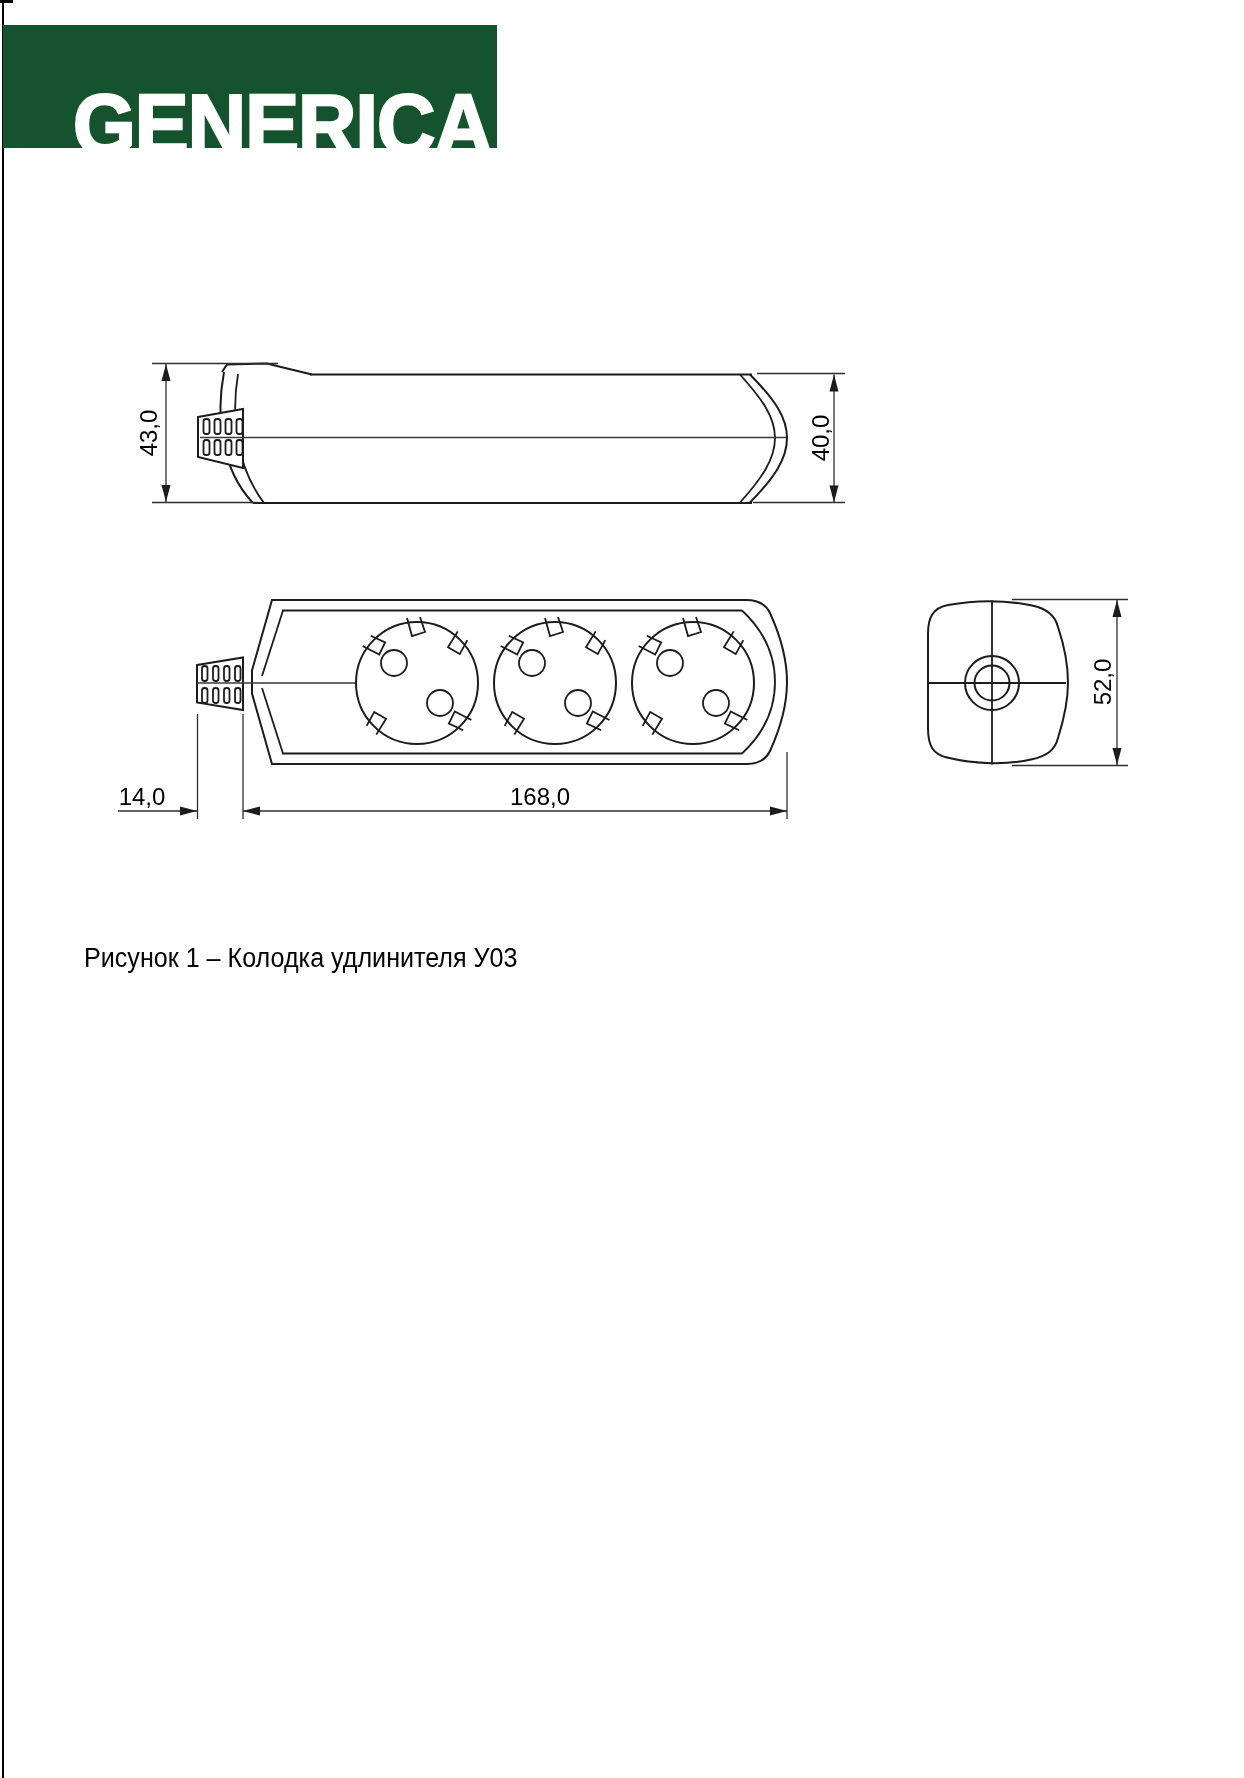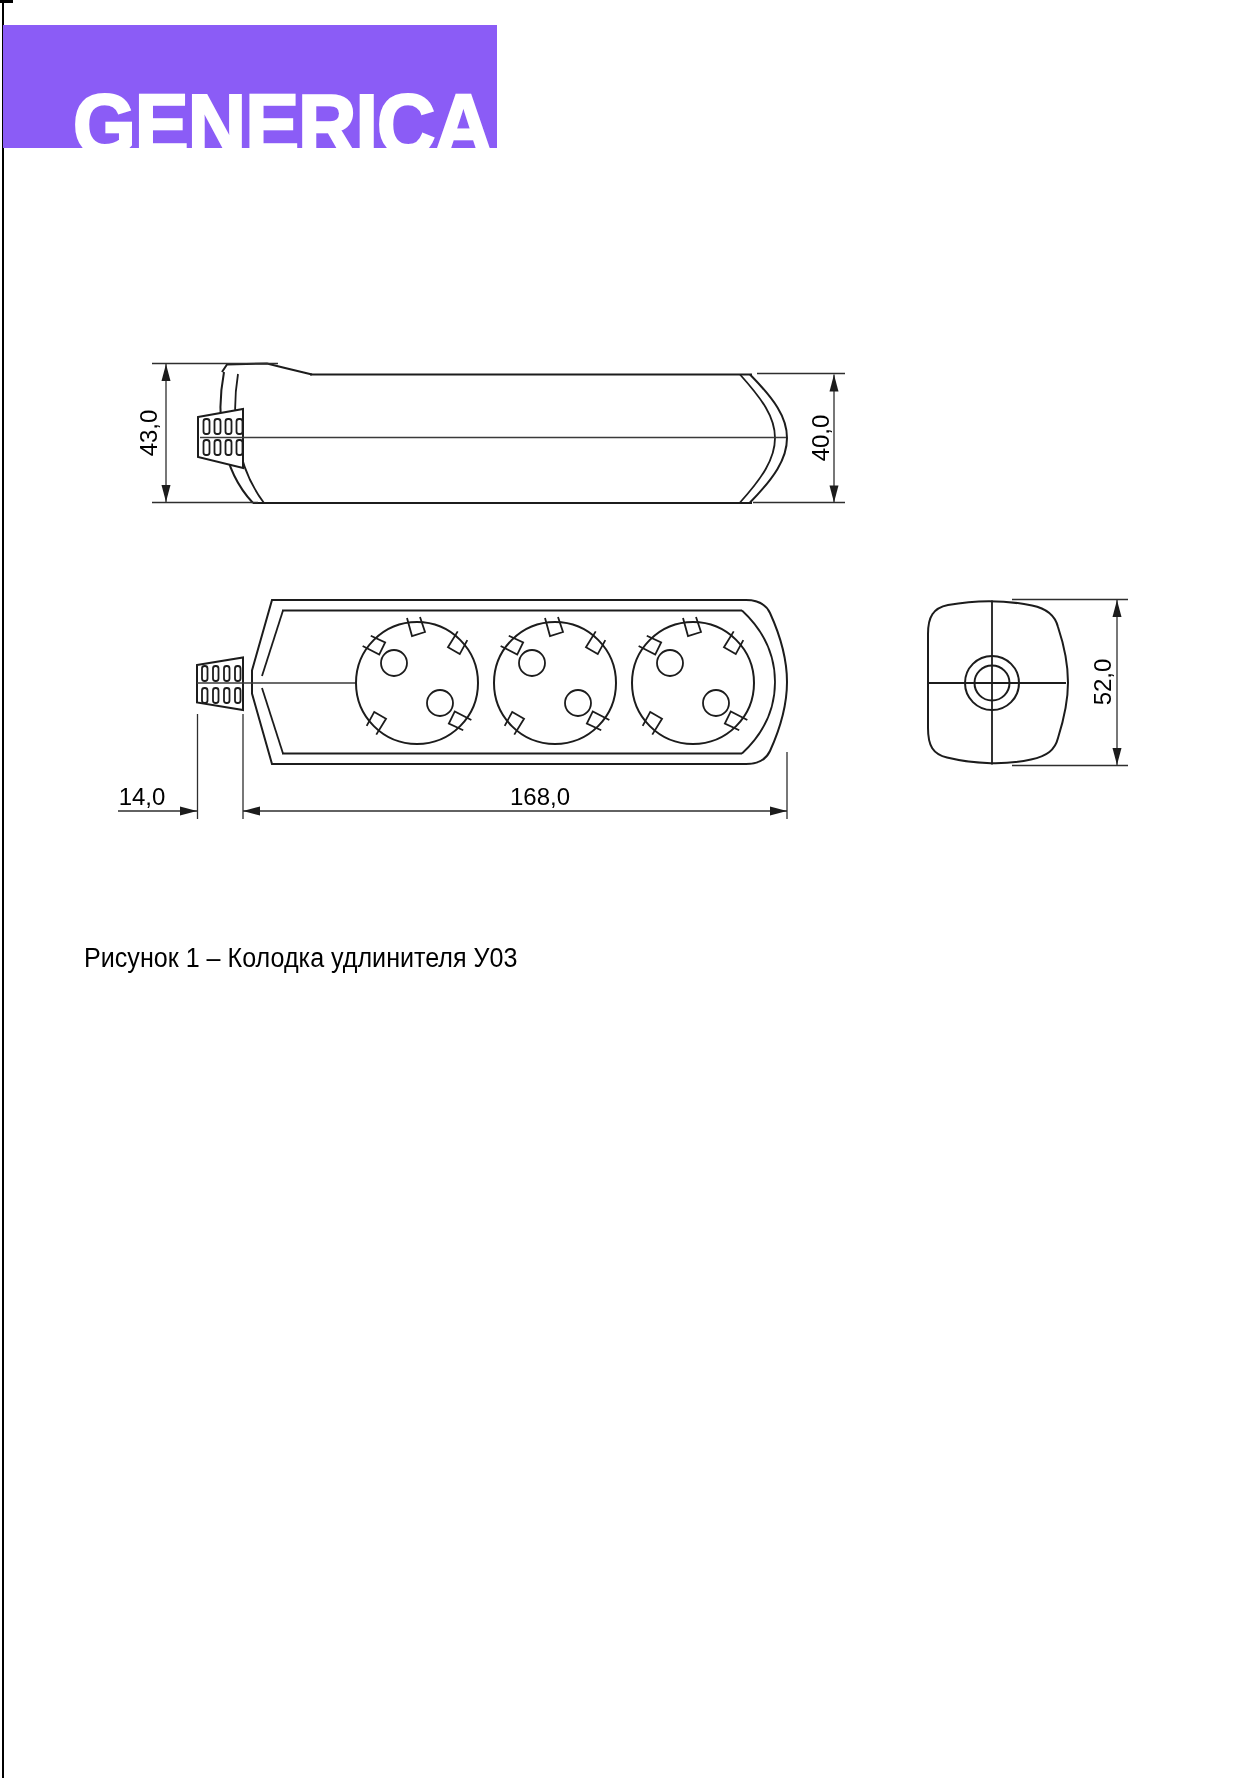--- a/index.html
+++ b/index.html
@@ -12,21 +12,21 @@
   }
   .page-border-left{
     position:absolute;left:2px;top:0;width:2px;height:1778px;
     background:#000;
   }
   .page-corner-tick{
     position:absolute;left:0;top:0;width:13px;height:3px;background:#000;
   }
   .logo-box{
     position:absolute;left:3px;top:25px;width:494px;height:123px;
-    background:#8b5cf6;overflow:hidden;
+    background:#14532d;overflow:hidden;
   }
   .logo-text{
     position:absolute;left:70px;top:57px;
     font-size:85px;font-weight:bold;line-height:1;
     color:#fff;letter-spacing:-1px;white-space:nowrap;
     transform:scaleX(0.95);transform-origin:left top;
     -webkit-text-stroke:2.5px #fff;
   }
   .drawing-svg{position:absolute;left:0;top:0;}
   .caption{

